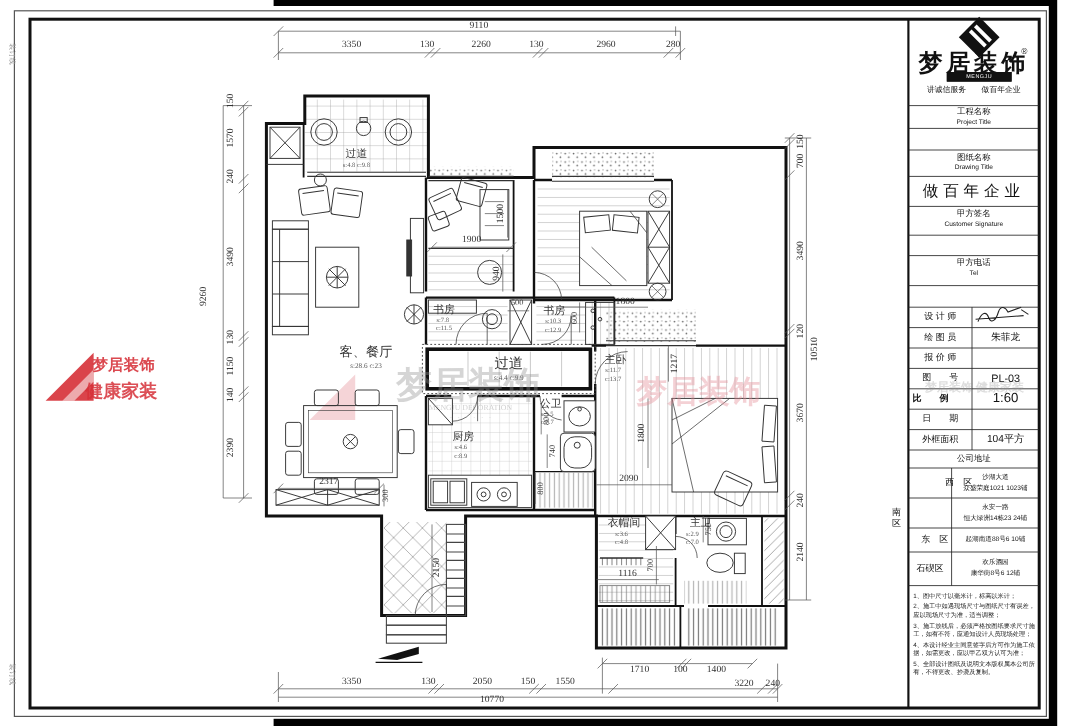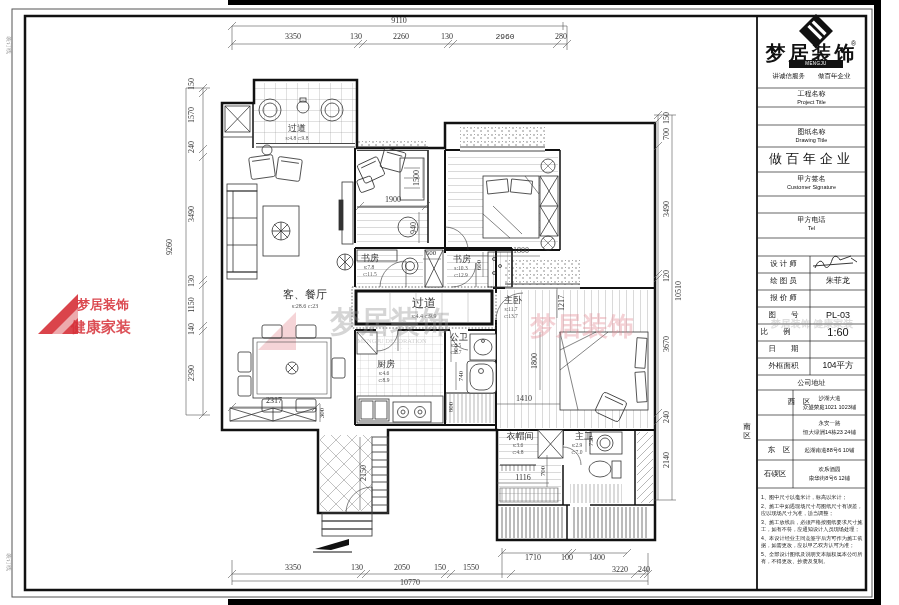--- a/index.html
+++ b/index.html
@@ -342,21 +342,21 @@
 
 <div class="tb c" style="left:757px;top:216px;width:109px;font-size:7px;">甲方电话</div>
 <div class="tb c" style="left:757px;top:225px;width:109px;font-size:5.5px;">Tel</div>
 
 <div class="tb c" style="left:757px;top:260px;width:53px;font-size:7.5px;">设 计 师</div>
 <div class="tb c" style="left:757px;top:277px;width:53px;font-size:7.5px;">绘 图 员</div>
 <div class="tb c" style="left:810px;top:276px;width:56px;font-size:8px;">朱菲龙</div>
 <div class="tb c" style="left:757px;top:294px;width:53px;font-size:7.5px;">报 价 师</div>
 <div class="tb c" style="left:757px;top:311px;width:53px;font-size:7.5px;">图　　号</div>
 <div class="tb c" style="left:810px;top:310px;width:56px;font-size:9px;">PL-03</div>
-<div class="tb c" style="left:757px;top:328px;width:37px;font-size:7.5px;">比　　例</div>
+<div class="tb c" style="left:757px;top:328px;width:37px;font-size:7.5px;font-weight:bold;">比　　例</div>
 <div class="tb c" style="left:810px;top:326px;width:56px;font-size:11px;">1:60</div>
 <div class="tb c" style="left:757px;top:345px;width:53px;font-size:7.5px;">日　　期</div>
 <div class="tb c" style="left:757px;top:362px;width:53px;font-size:7.5px;">外框面积</div>
 <div class="tb c" style="left:810px;top:361px;width:56px;font-size:8.5px;">104平方</div>
 
 <div class="tb c" style="left:757px;top:379px;width:109px;font-size:7px;">公司地址</div>
 
 <div class="tb c" style="left:757px;top:398px;width:36px;font-size:7.5px;padding-left:24px;">西　区</div>
 <div class="tb c" style="left:793px;top:394px;width:73px;font-size:5.5px;line-height:1.6;">
   <div>沙湖大道</div>
@@ -382,21 +382,21 @@
       <div class="note-line">4、本设计经业主同意签字后方可作为施工依据，如需更改，应以甲乙双方认可为准；</div>
       <div class="note-line">5、全部设计图纸及说明文本版权属本公司所有，不得更改、抄袭及复制。</div>
     </div>
 
 <div style="position:absolute;left:0;top:0;width:899px;height:523px;">
       <span class="pt" style="left: 399px; top: 21px; font-size: 8px; transform: translate(-50%, -50%);">9110</span>
       <span class="pt" style="left: 293px; top: 37px; font-size: 8px; transform: translate(-50%, -50%);">3350</span>
       <span class="pt" style="left: 356px; top: 37px; font-size: 8px; transform: translate(-50%, -50%);">130</span>
       <span class="pt" style="left: 401px; top: 37px; font-size: 8px; transform: translate(-50%, -50%);">2260</span>
       <span class="pt" style="left: 447px; top: 37px; font-size: 8px; transform: translate(-50%, -50%);">130</span>
-      <span class="pt" style="left: 505px; top: 37px; font-size: 8px; transform: translate(-50%, -50%); font-family: Liberation Mono, monospace;">2960</span>
+      <span class="pt" style="left: 505px; top: 37px; font-size: 8px; transform: translate(-50%, -50%);">2960</span>
       <span class="pt" style="left: 561px; top: 37px; font-size: 8px; transform: translate(-50%, -50%);">280</span>
       <span class="pt" style="left: 533px; top: 558px; font-size: 8px; transform: translate(-50%, -50%);">1710</span>
       <span class="pt" style="left: 567px; top: 558px; font-size: 8px; transform: translate(-50%, -50%);">100</span>
       <span class="pt" style="left: 597px; top: 558px; font-size: 8px; transform: translate(-50%, -50%);">1400</span>
       <span class="pt" style="left: 293px; top: 568px; font-size: 8px; transform: translate(-50%, -50%);">3350</span>
       <span class="pt" style="left: 357px; top: 568px; font-size: 8px; transform: translate(-50%, -50%);">130</span>
       <span class="pt" style="left: 402px; top: 568px; font-size: 8px; transform: translate(-50%, -50%);">2050</span>
       <span class="pt" style="left: 440px; top: 568px; font-size: 8px; transform: translate(-50%, -50%);">150</span>
       <span class="pt" style="left: 471px; top: 568px; font-size: 8px; transform: translate(-50%, -50%);">1550</span>
       <span class="pt" style="left: 572px; top: 570px; font-size: 8px; transform: translate(-50%, -50%); margin-left: 48px;">3220</span>
@@ -420,21 +420,21 @@
       <span class="pt" style="left: 667px; top: 417px; font-size: 8px; transform: translate(-50%, -50%) rotate(-90deg);">240</span>
       <span class="pt" style="left: 667px; top: 460px; font-size: 8px; transform: translate(-50%, -50%) rotate(-90deg);">2140</span>
       <span class="pt" style="left: 393px; top: 200px; font-size: 8px; transform: translate(-50%, -50%);">1900</span>
       <span class="pt" style="left: 417px; top: 178px; font-size: 8px; transform: translate(-50%, -50%) rotate(-90deg);">1500</span>
       <span class="pt" style="left: 414px; top: 228px; font-size: 8px; transform: translate(-50%, -50%) rotate(-90deg);">940</span>
       <span class="pt" style="left: 521px; top: 251px; font-size: 8px; transform: translate(-50%, -50%);">1800</span>
       <span class="pt" style="left: 431px; top: 253px; font-size: 7px; transform: translate(-50%, -50%);">500</span>
       <span class="pt" style="left: 479px; top: 265px; font-size: 7px; transform: translate(-50%, -50%) rotate(-90deg);">600</span>
       <span class="pt" style="left: 562px; top: 303px; font-size: 8px; transform: translate(-50%, -50%) rotate(-90deg);">1217</span>
       <span class="pt" style="left: 535px; top: 361px; font-size: 8px; transform: translate(-50%, -50%) rotate(-90deg);">1800</span>
-      <span class="pt" style="left: 524px; top: 399px; font-size: 8px; transform: translate(-50%, -50%);">1410</span>
+      <span class="pt" style="left: 524px; top: 399px; font-size: 8px; transform: translate(-50%, -50%);">2090</span>
       <span class="pt" style="left: 456px; top: 349px; font-size: 7px; transform: translate(-50%, -50%) rotate(-90deg);">800</span>
       <span class="pt" style="left: 461px; top: 376px; font-size: 7px; transform: translate(-50%, -50%) rotate(-90deg);">740</span>
       <span class="pt" style="left: 451px; top: 407px; font-size: 7px; transform: translate(-50%, -50%) rotate(-90deg);">800</span>
       <span class="pt" style="left: 591px; top: 441px; font-size: 7px; transform: translate(-50%, -50%) rotate(-90deg);">750</span>
       <span class="pt" style="left: 543px; top: 471px; font-size: 7px; transform: translate(-50%, -50%) rotate(-90deg);">700</span>
       <span class="pt" style="left: 523px; top: 478px; font-size: 8px; transform: translate(-50%, -50%);">1116</span>
       <span class="pt" style="left: 274px; top: 401px; font-size: 8px; transform: translate(-50%, -50%);">2317</span>
       <span class="pt" style="left: 322px; top: 413px; font-size: 7px; transform: translate(-50%, -50%) rotate(-90deg);">300</span>
       <span class="pt" style="left: 364px; top: 473px; font-size: 8px; transform: translate(-50%, -50%) rotate(-90deg);">2150</span>
       <span class="pt" style="left: 297px; top: 128px; font-size: 9px; transform: translate(-50%, -50%);">过道</span>

